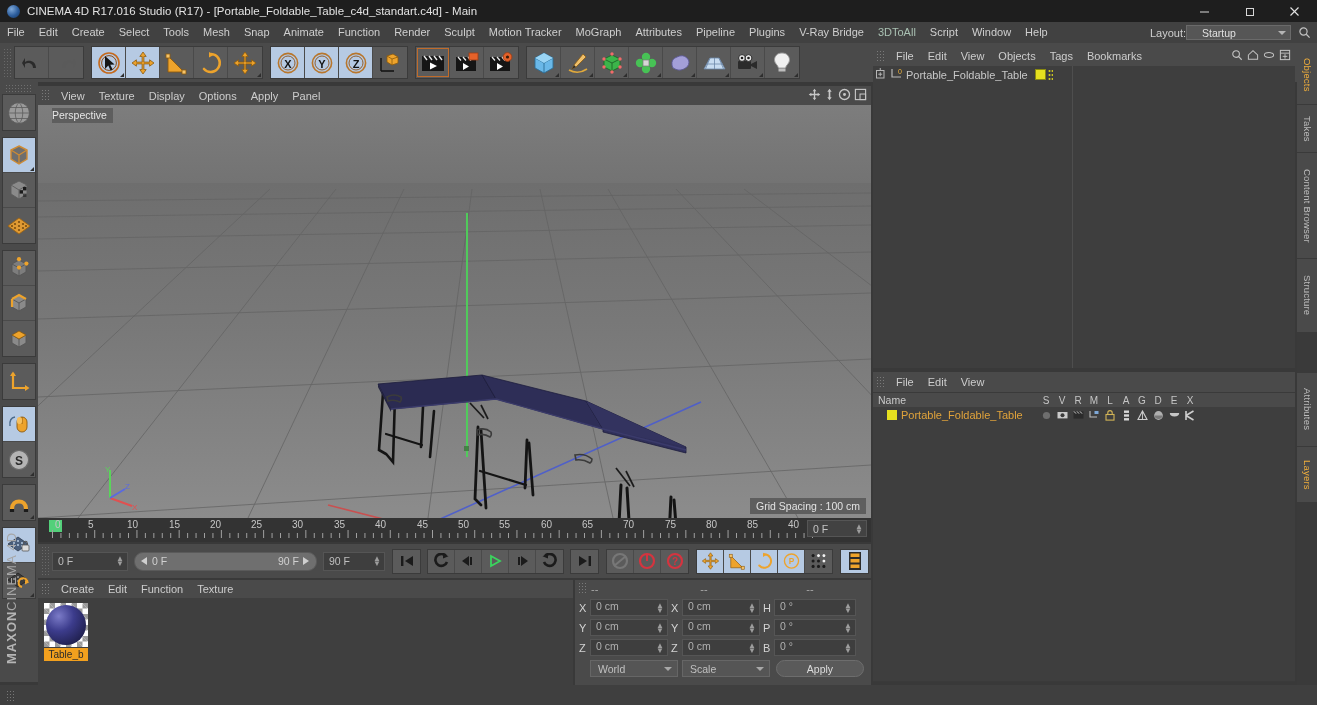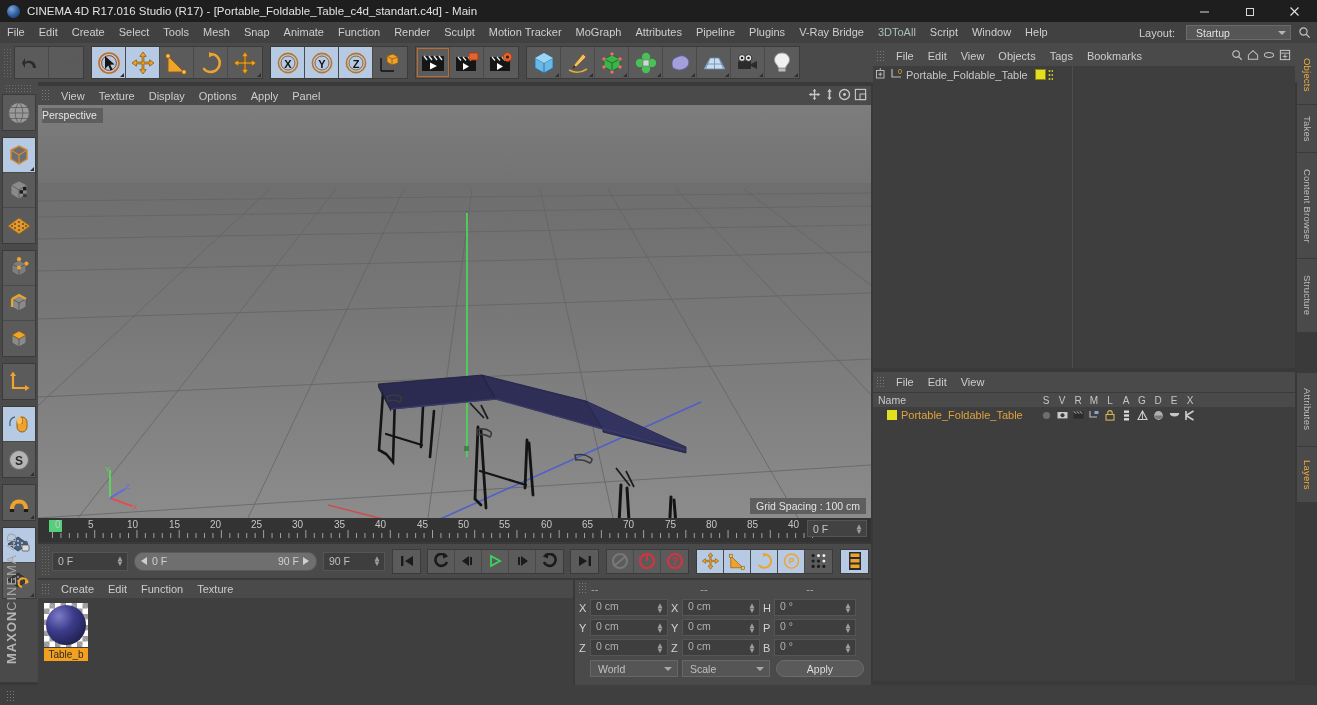--- a/index.html
+++ b/index.html
@@ -34,24 +34,24 @@
   
   .menubar {
     position:absolute; left:0; top:22px; width:1317px; height:21px;
     background:#414141; display:flex; align-items:center;
   }
   .menu-item {
     padding:0 7px; height:21px; line-height:21px; font-size:11px; color:#cfcfcf; white-space:nowrap;
   }
   .menu-item.teal { color:#a9c0b2; }
   .menu-right { margin-left:auto; display:flex; align-items:center; padding-right:4px; }
-  .layout-label { font-size:11px; color:#cfcfcf; margin-right:11px; }
+  .layout-label { font-size:11px; color:#cfcfcf; margin-right:0; }
   .layout-select {
     width:105px; height:15px; background:#565656; border:1px solid #6a6a6a;
-    display:flex; align-items:center; padding:0 9px; font-size:10.5px; color:#e0e0e0;
+    display:flex; align-items:center; padding:0 15px; font-size:10.5px; color:#e0e0e0;
     position:relative;
   }
   .layout-select .arr {
     position:absolute; right:4px; top:5px;
     border-left:4px solid transparent; border-right:4px solid transparent; border-top:4px solid #b4b4b4;
   }
   .mag { width:18px; height:18px; display:flex; align-items:center; justify-content:center; margin-left:4px; }
 
   
   .toolbar {
@@ -105,21 +105,21 @@
   .vp-wrap { position:absolute; left:38px; top:86px; width:833px; height:432px; background:#3a3a3a; }
   .vp-menubar { height:19px; background:#4a4a4a; display:flex; align-items:center; }
   .vp-grip {
     width:9px; height:13px; margin:0 4px 0 3px;
     background-image:radial-gradient(#7a7a7a 0.8px, transparent 0.9px); background-size:3px 3px;
   }
   .vp-menu { padding:0 7px; font-size:11px; color:#cdcdcd; }
   .vp-icons { margin-left:auto; display:flex; align-items:center; padding-right:4px; gap:3px; }
   .vp-canvas { position:relative; width:833px; height:413px; overflow:hidden; background:#3f3f3f; }
   .vp-label {
-    position:absolute; left:4px; top:3px; background:#5e5e5e; color:#e6e6e6;
+    position:absolute; left:14px; top:3px; background:#5e5e5e; color:#e6e6e6;
     font-size:10.5px; padding:1px 6px 2px 0; z-index:5;
   }
   .vp-grid-label {
     position:absolute; right:5px; bottom:4px; background:#5e5e5e; color:#e3e3e3;
     font-size:10.5px; padding:2px 6px; z-index:5;
   }
   .axisgizmo { position:absolute; left:56px; bottom:-96px; z-index:6; }
 
   
   .timeline {

